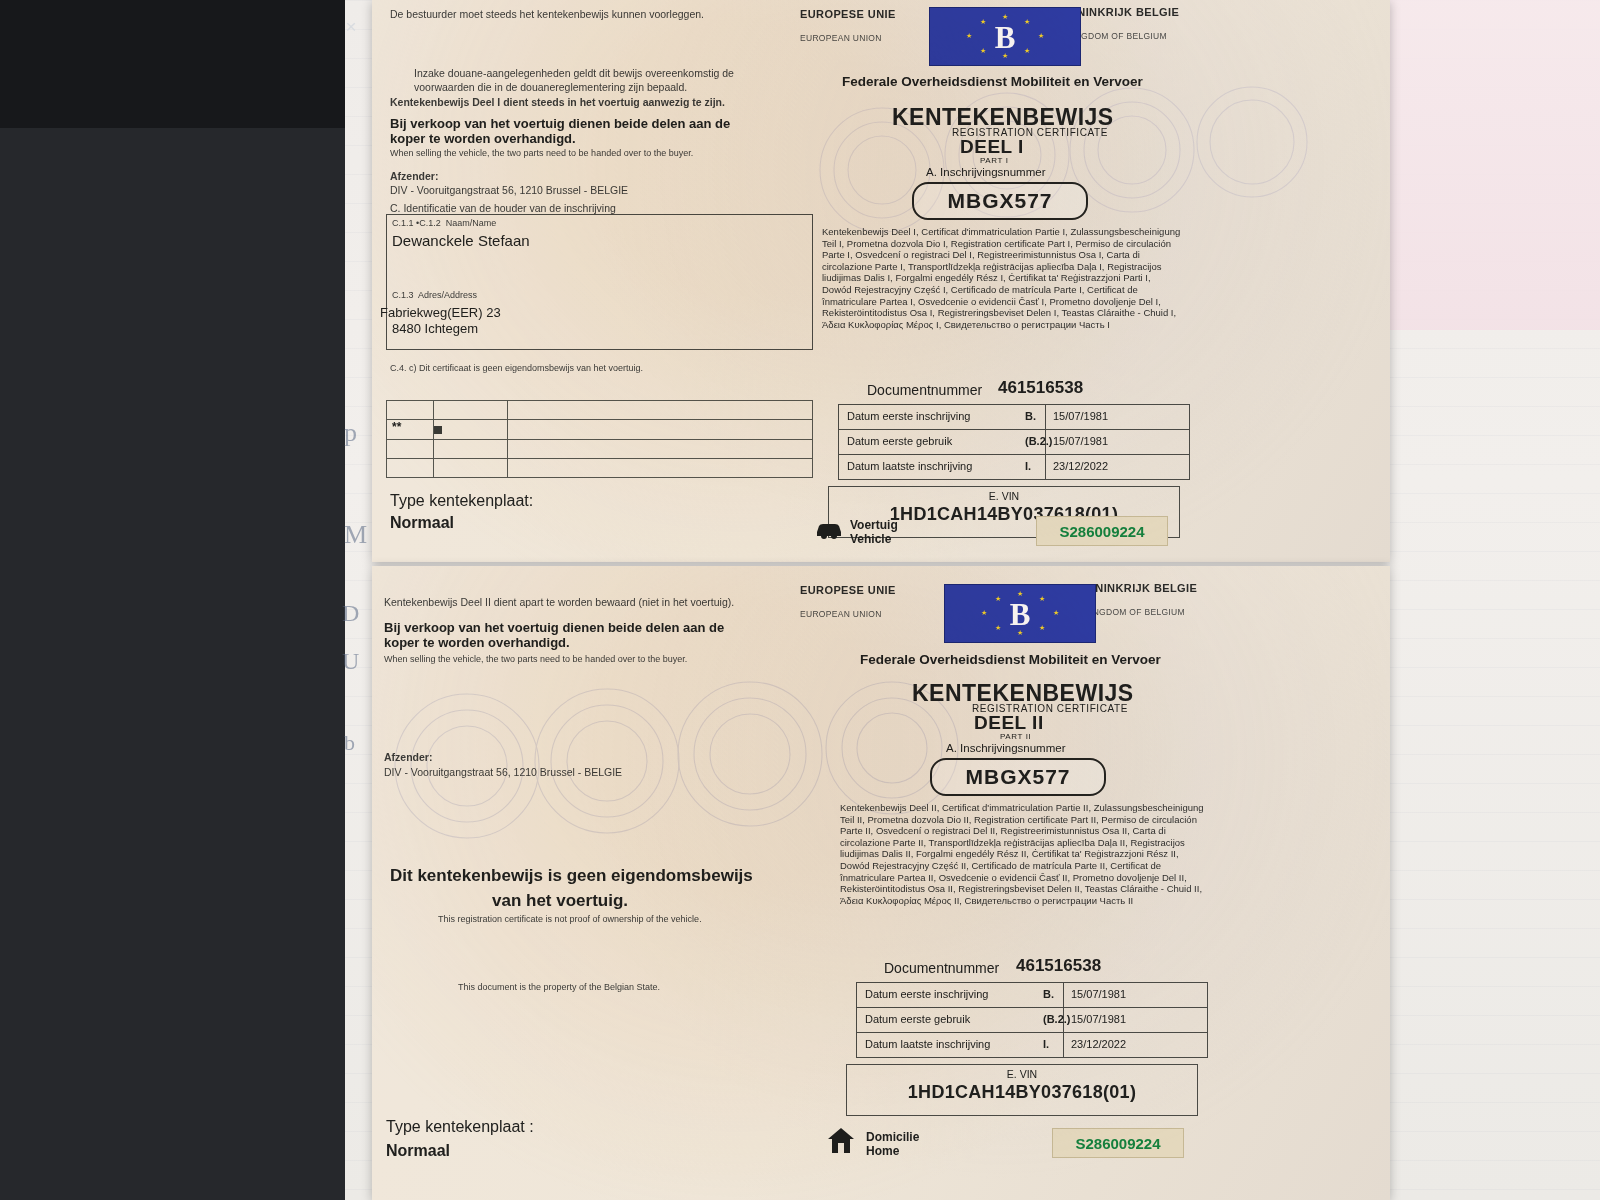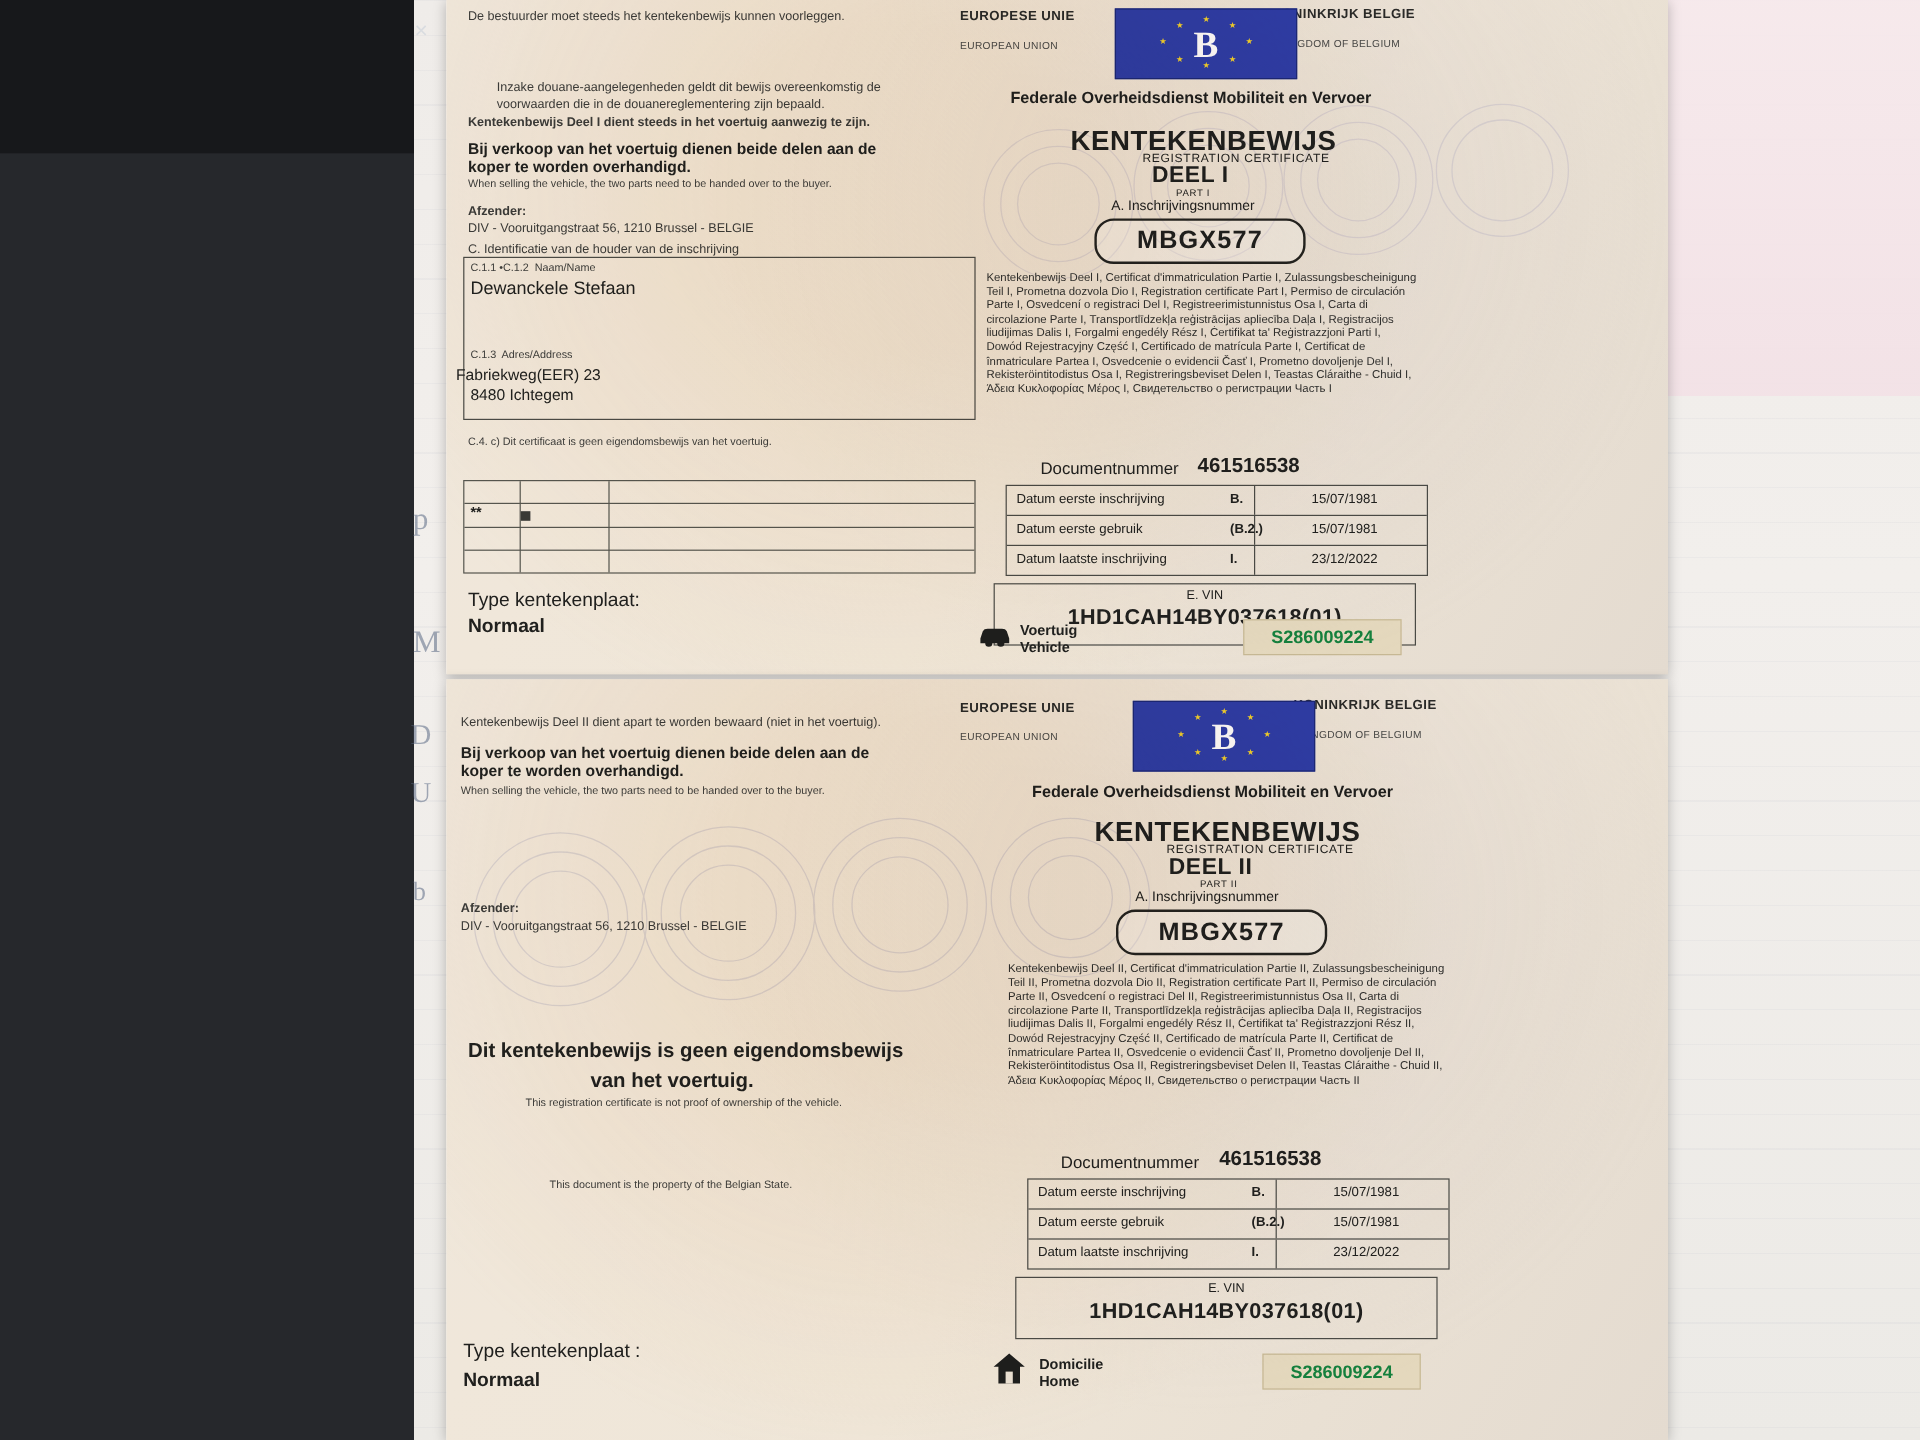--- a/index.html
+++ b/index.html
@@ -56,21 +56,21 @@
 
   .plate{position:absolute;border:2px solid #24231f;border-radius:16px;background:rgba(255,255,255,.25);
       display:flex;align-items:center;justify-content:center;font-weight:bold;letter-spacing:1px;}
 
   .box{position:absolute;border:1px solid #4a4a45;}
   .rowtbl{position:absolute;border:1px solid #4a4a45;}
   .rowtbl .r{position:relative;border-bottom:1px solid #4a4a45;height:24px;}
   .rowtbl .r:last-child{border-bottom:none;}
   .rowtbl .lbl{position:absolute;left:8px;top:5px;font-size:11px;}
   .rowtbl .code{position:absolute;left:186px;top:5px;font-size:11px;font-weight:bold;}
-  .rowtbl .val{position:absolute;left:214px;top:5px;font-size:11px;margin-left:40px;}
+  .rowtbl .val{position:absolute;left:214px;top:5px;font-size:11px;}
   .rowtbl .divider{position:absolute;left:206px;top:0;bottom:0;width:1px;background:#4a4a45;}
 
   .vinbox{position:absolute;border:1px solid #4a4a45;text-align:center;}
   .vinbox .lab{font-size:10.5px;margin-top:3px;}
   .vinbox .val{font-size:18px;font-weight:bold;margin-top:2px;letter-spacing:.3px;}
 
   .sticker{position:absolute;background:#e4d8bd;border:1px solid #c6b894;
       display:flex;align-items:center;justify-content:center;font-size:15px;font-weight:bold;color:#15803d;}
 
   .langblock{position:absolute;font-size:9.5px;line-height:11.6px;color:#2f2f2d;}

